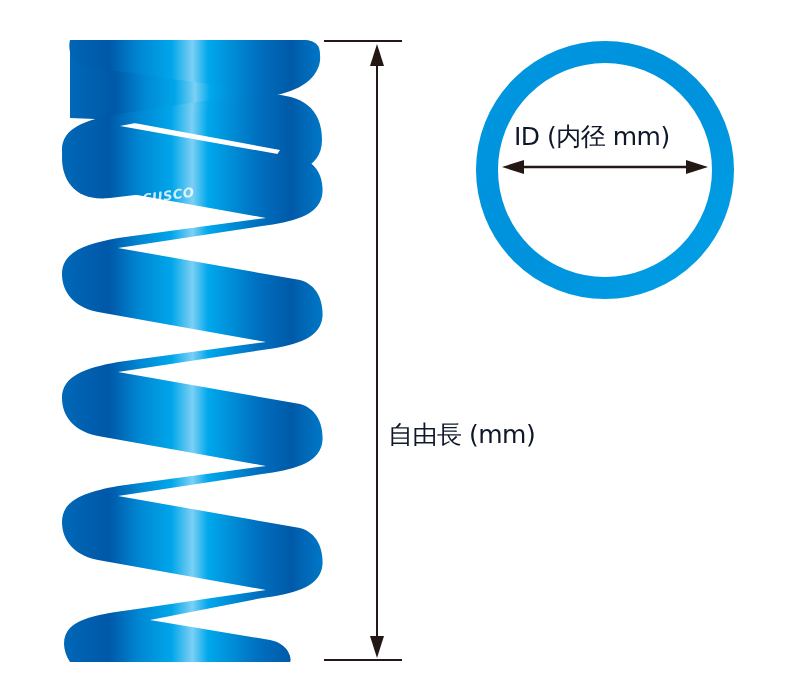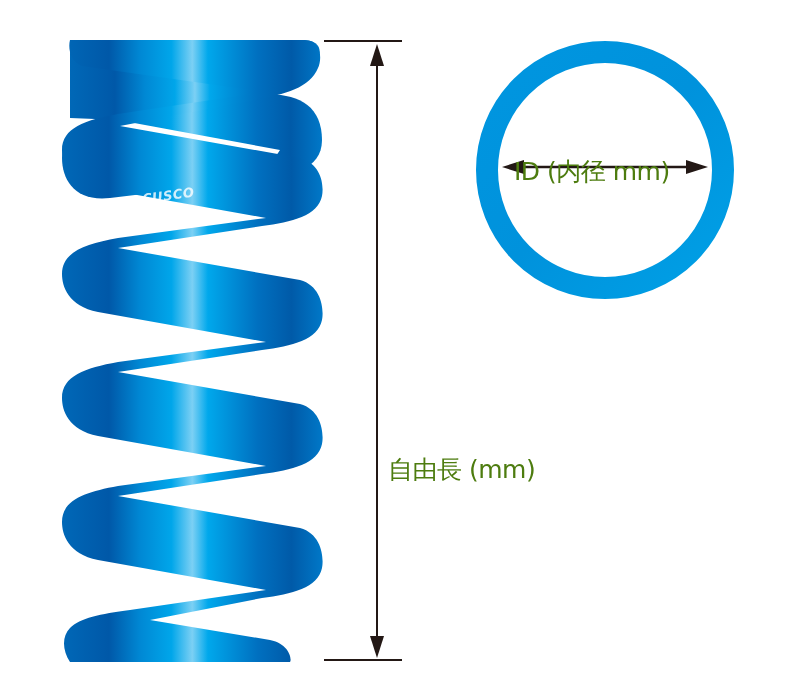--- a/index.html
+++ b/index.html
@@ -1,19 +1,19 @@
 <!DOCTYPE html>
 <html><head>
 <meta charset="utf-8">
 <style>
   html, body { margin: 0; padding: 0; background: #ffffff; }
   body { width: 800px; height: 692px; position: relative; overflow: hidden;
          font-family: "DejaVu Sans", "Liberation Sans", sans-serif; }
   #diagram { position: absolute; left: 0; top: 0; width: 800px; height: 692px; }
-  .label { position: absolute; color: #4d7c0f; white-space: nowrap; margin-top: 35px; }
+  .label { position: absolute; color: #0f172a; white-space: nowrap; }
   #length-label { left: 388px; top: 418px; font-size: 25px; letter-spacing: -0.5px; }
   #id-label { left: 514px; top: 120px; font-size: 25px; letter-spacing: -0.5px; }
   #brand-logo { position: absolute; left: 142px; top: 188px; font-size: 13px; font-weight: bold;
                 color: rgba(255,255,255,0.8); transform: rotate(-8deg); font-style: italic;
                 font-family: "DejaVu Sans", sans-serif; letter-spacing: 0.5px; }
 </style>
 </head>
 <body>
 
 <div id="diagram">

